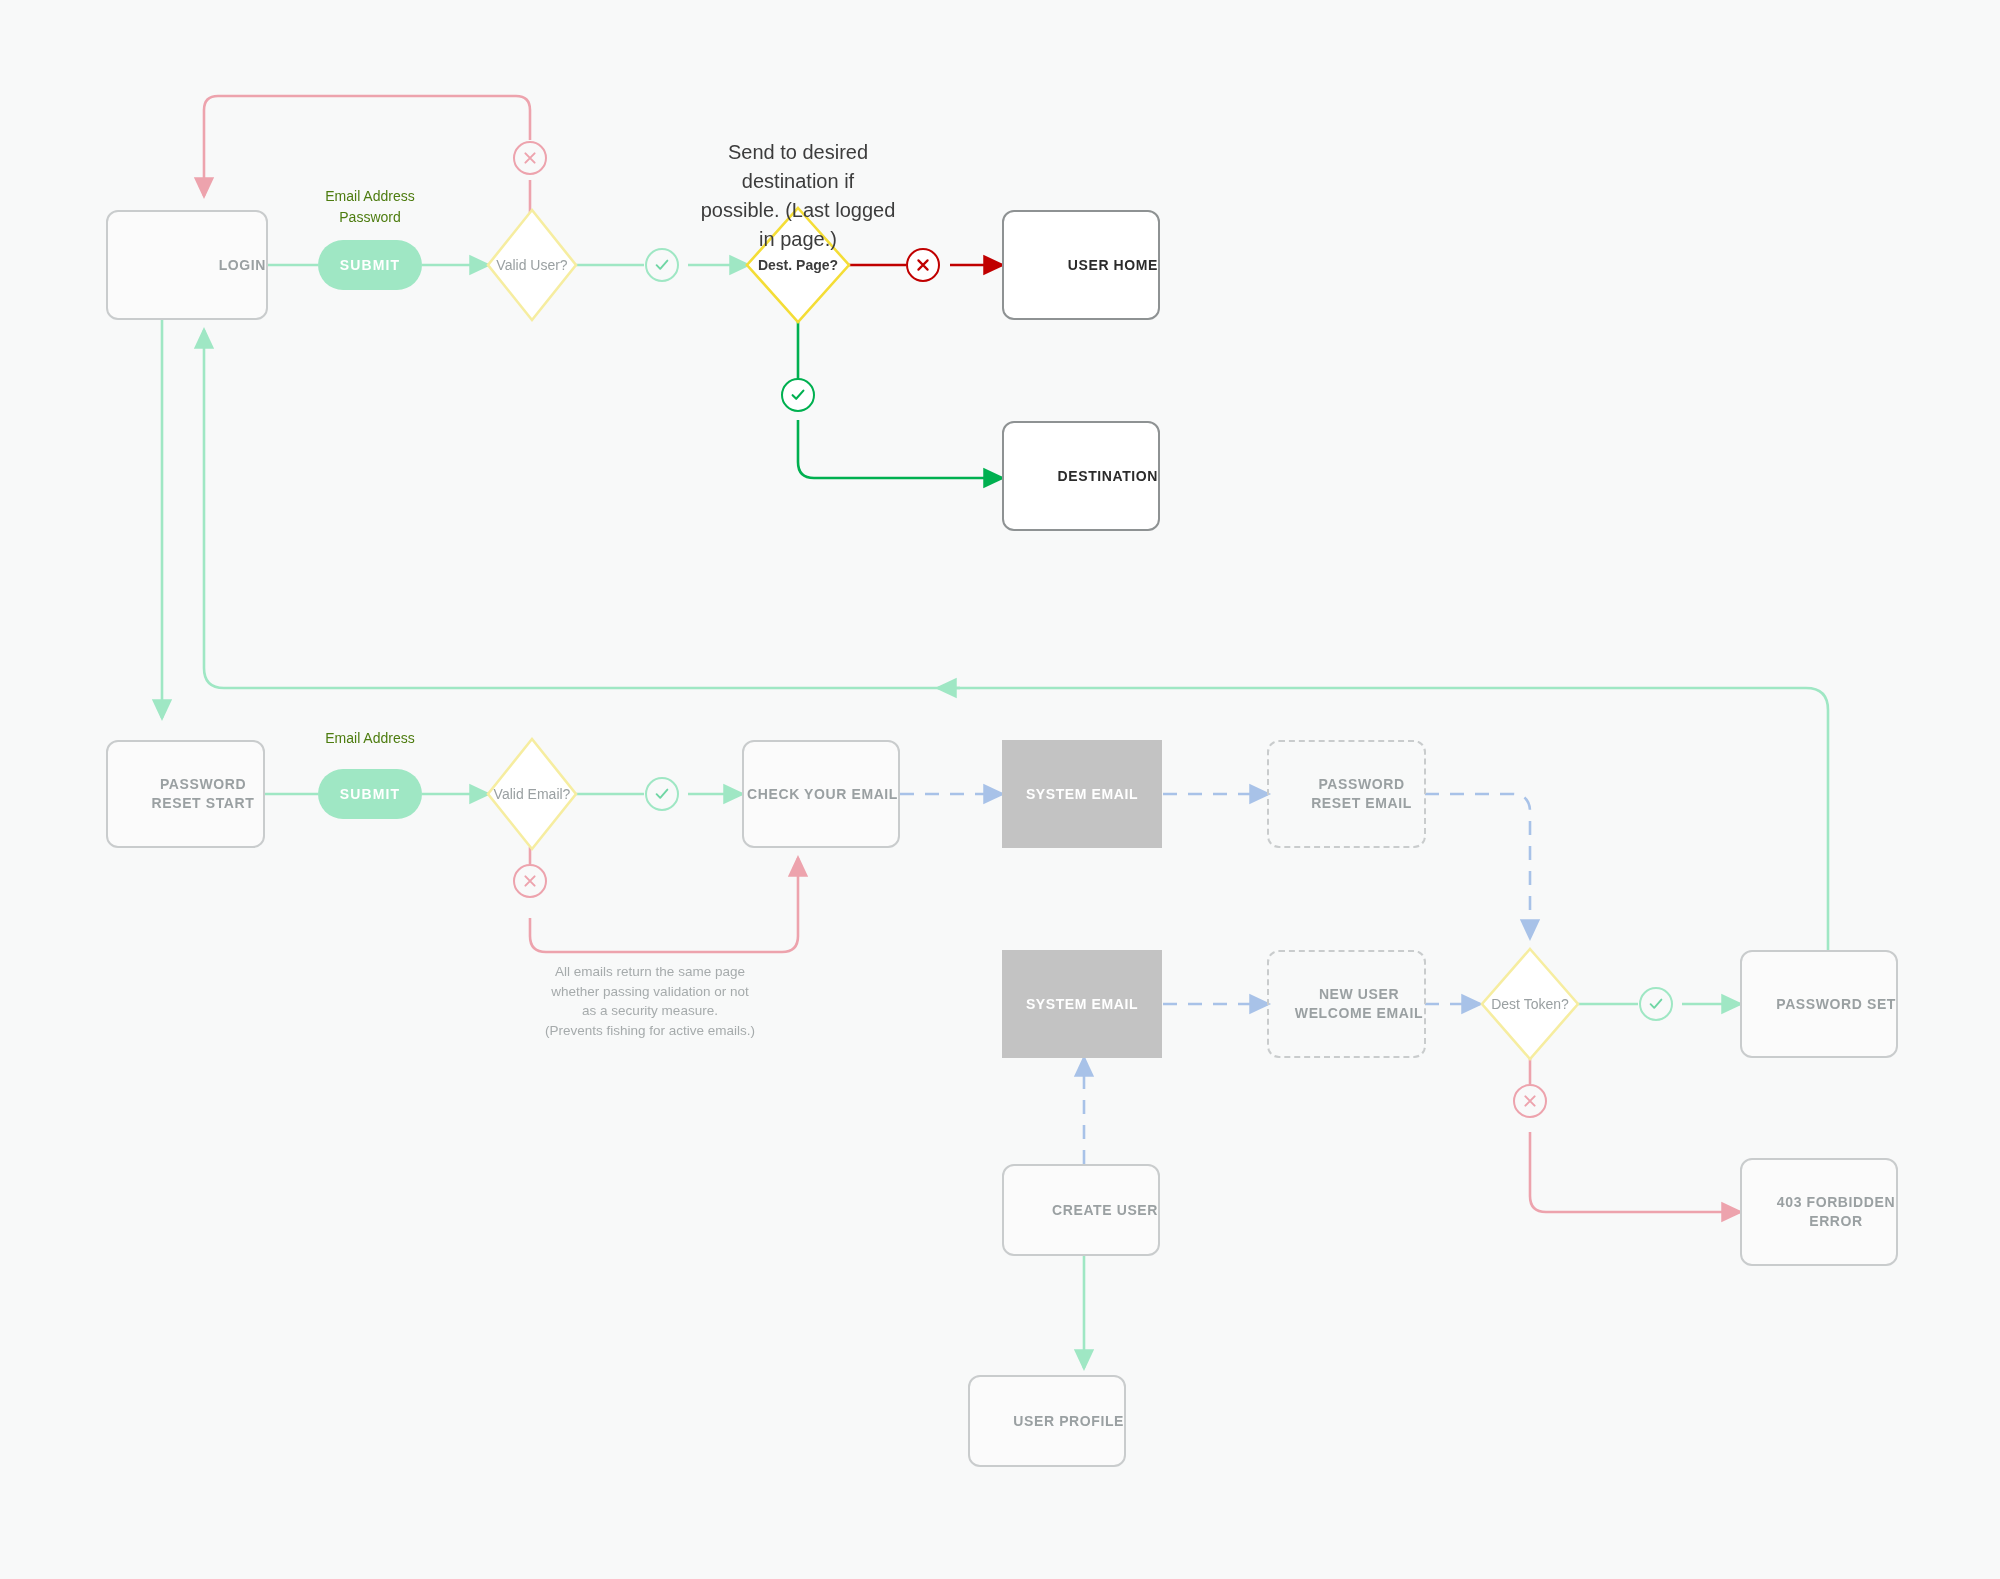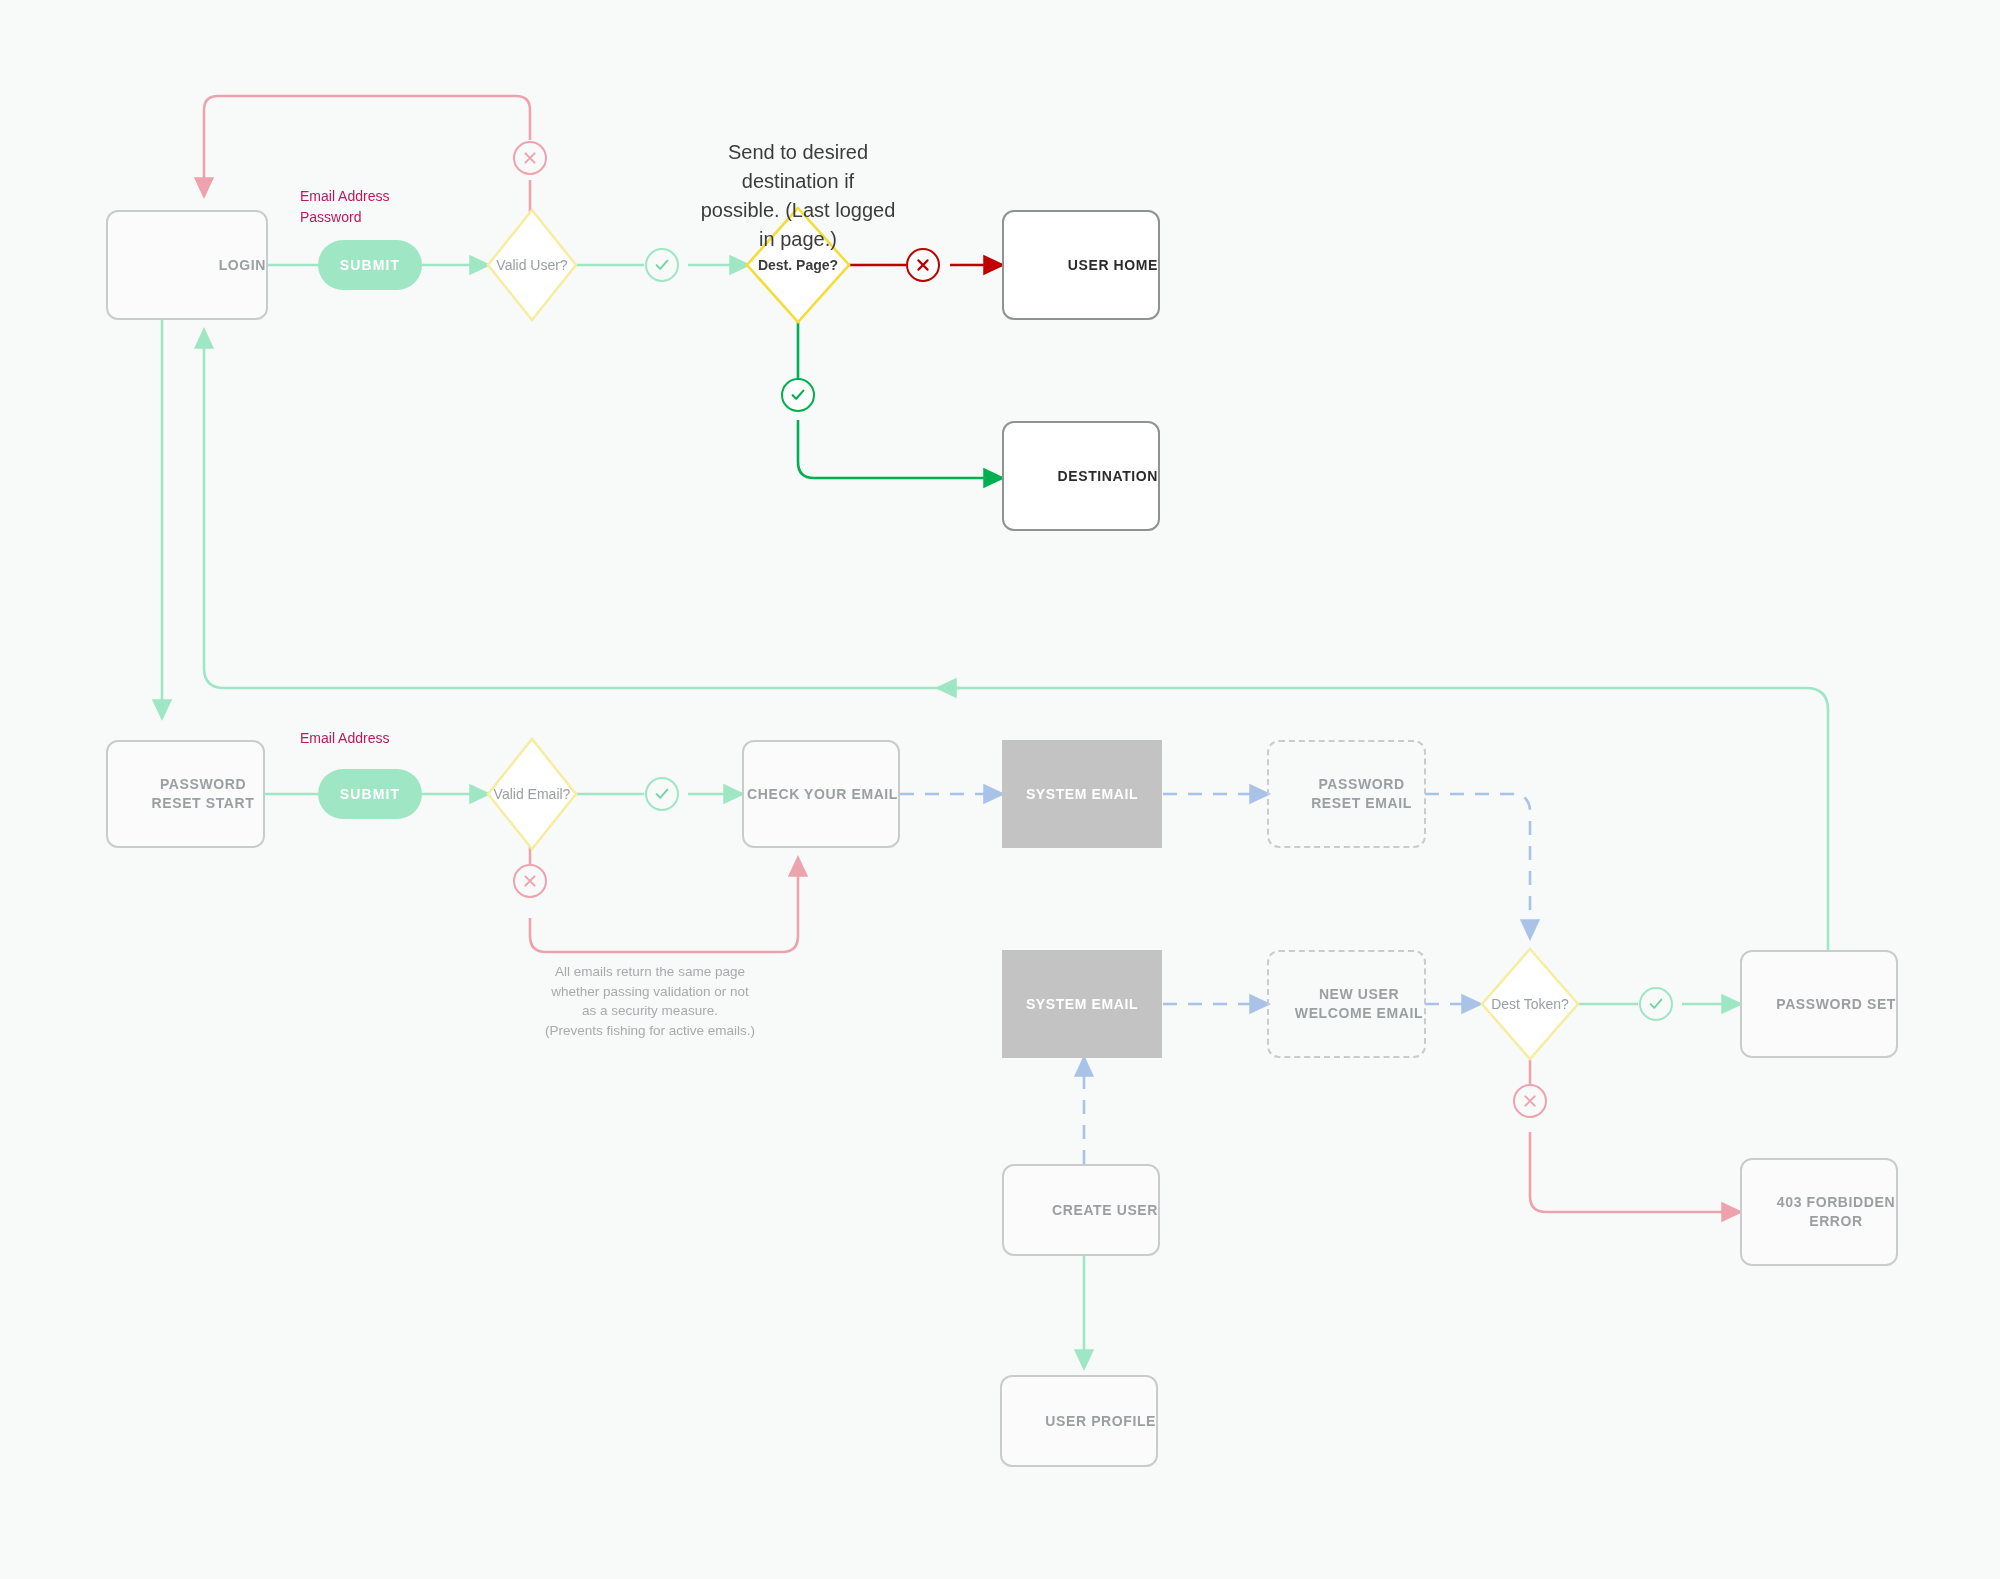--- a/index.html
+++ b/index.html
@@ -15,21 +15,21 @@
   .gray{background:#c3c3c3;border:none;border-radius:0;}
   .gray .lbl{color:#ffffff;font-weight:600;font-size:14px;letter-spacing:.6px;}
   .pill{background:#9fe7c4;border-radius:999px;}
   .pill .lbl{color:#ffffff;font-weight:700;font-size:14px;letter-spacing:1.1px;}
   .diamondwrap{position:absolute;}
   .diamondwrap .dlabel{position:absolute;left:0;right:0;top:50%;transform:translateY(-50%);
         text-align:center;font-size:14px;color:#9aa0a2;font-weight:500;}
   .diamondwrap.bold .dlabel{color:#3c3c3c;font-weight:700;}
   .note{position:absolute;text-align:center;font-size:13.5px;line-height:1.45;color:#a6abac;font-weight:400;}
   .note.dark{color:#3c3c3c;font-size:20px;}
-  .fieldlbl{position:absolute;text-align:left;font-size:14px;line-height:1.5;color:#be185d;font-weight:400;}
+  .fieldlbl{position:absolute;text-align:center;font-size:14px;line-height:1.5;color:#4d7c0f;font-weight:400;}
   .badge{position:absolute;width:34px;height:34px;border-radius:50%;box-sizing:border-box;
         border:2px solid;background:#f8f9f9;display:flex;align-items:center;justify-content:center;}
   .badge svg{display:block;}
 </style>
 </head>
 <body>
 
 <div id="canvas">
 
   <svg class="wires" viewBox="0 0 2000 1579">
@@ -217,21 +217,21 @@
   </div>
 
   <div class="node box" style="left:1740px;top:1158px;width:158px;height:108px;padding-left:33px;">
     <span class="lbl" style="max-width:120px;">403 FORBIDDEN ERROR</span>
   </div>
 
   <div class="node box" style="left:1002px;top:1164px;width:158px;height:92px;">
     <span class="lbl">CREATE USER</span>
   </div>
 
-  <div class="node box" style="left:1000px;top:1375px;width:158px;height:92px;">
+  <div class="node box" style="left:968px;top:1375px;width:158px;height:92px;">
     <span class="lbl">USER PROFILE</span>
   </div>
 
   <div class="badge" style="left:513px;top:141px;border-color:#eda3ad;">
     <svg width="16" height="16" viewBox="0 0 16 16">
         <path d="M3.4,3.4 L12.6,12.6 M12.6,3.4 L3.4,12.6" stroke="#eda3ad" stroke-width="2" stroke-linecap="round"></path>
       </svg>
   </div>
 
   <div class="badge" style="left:645px;top:248px;border-color:#9fe7c4;">

